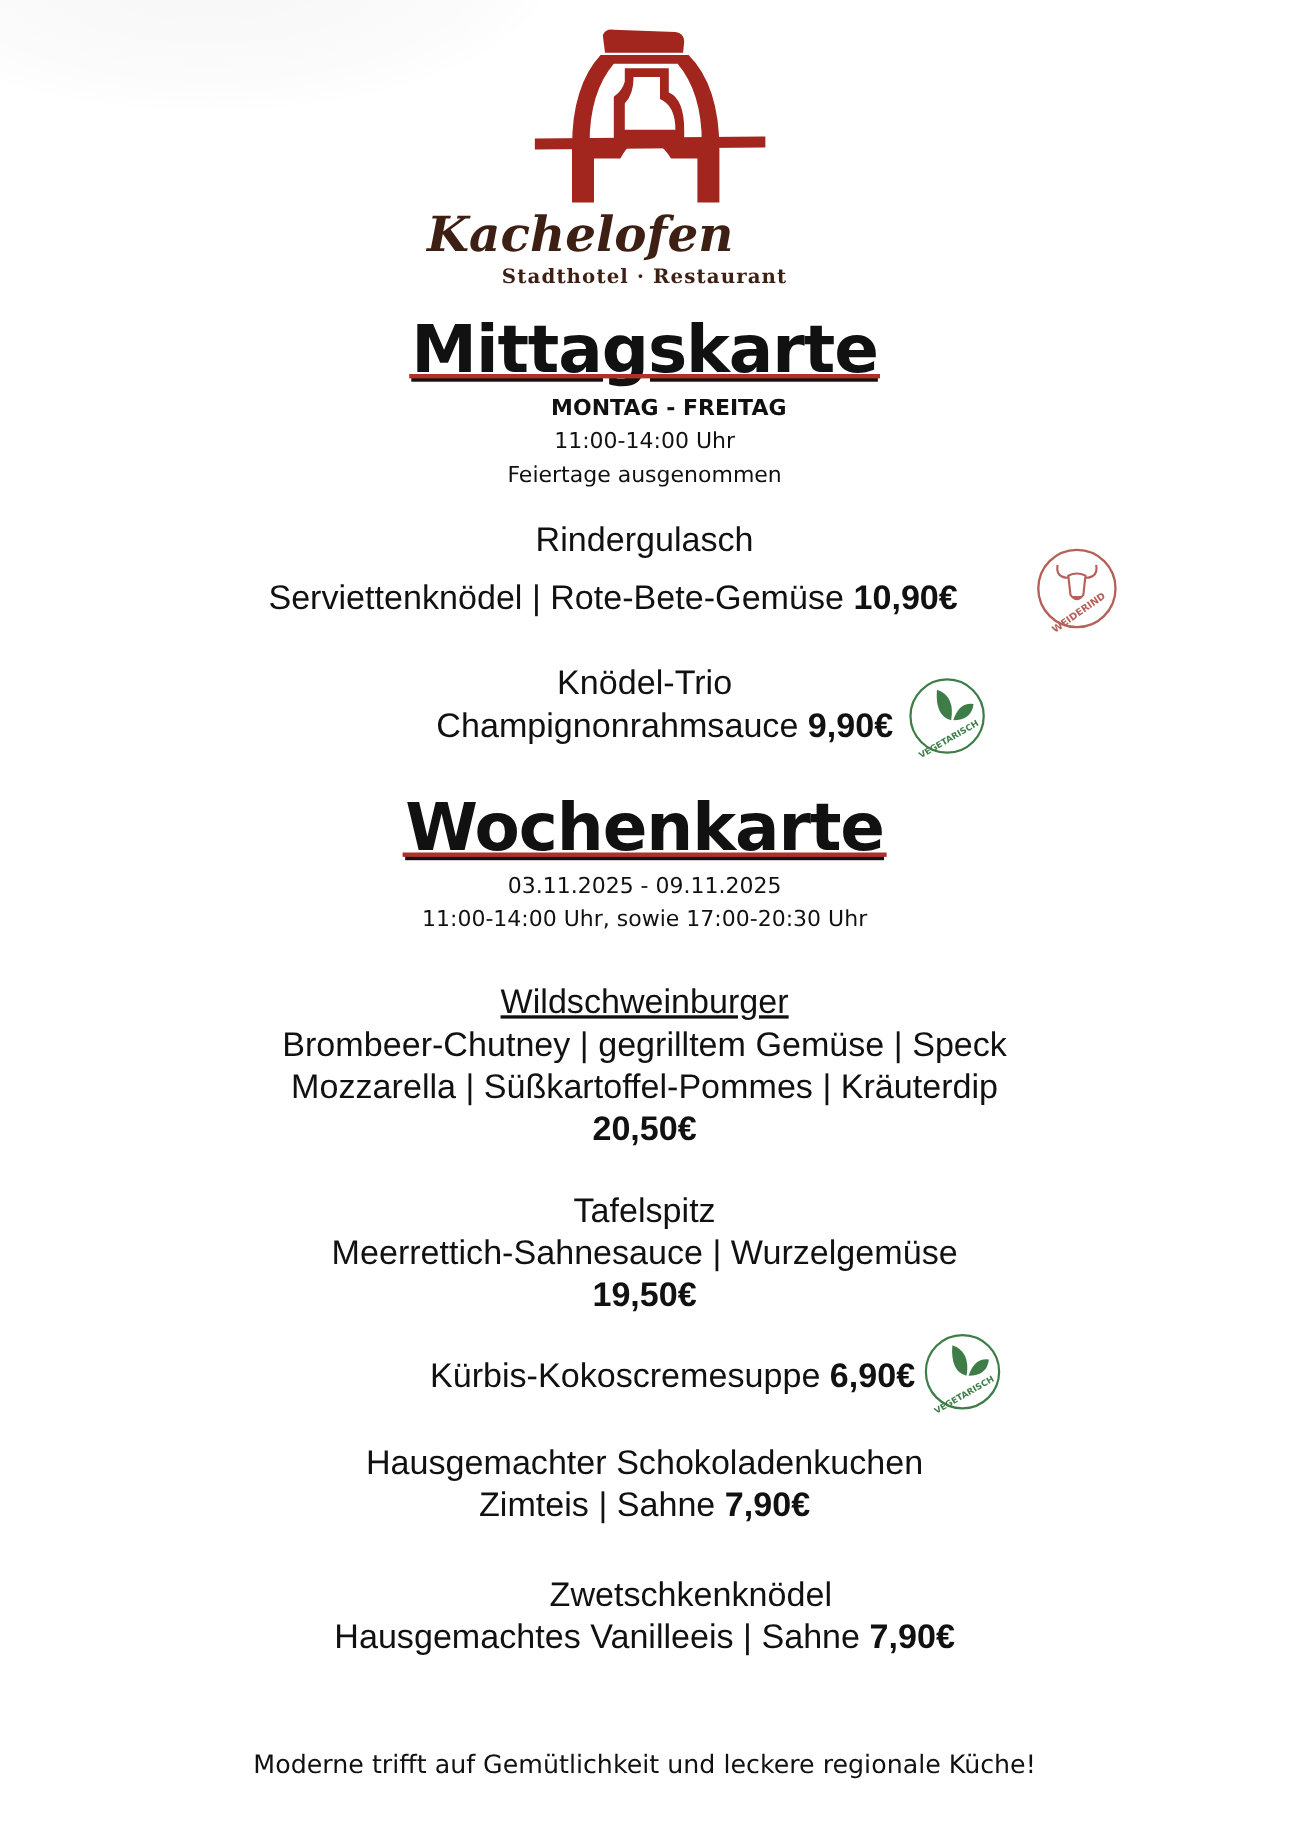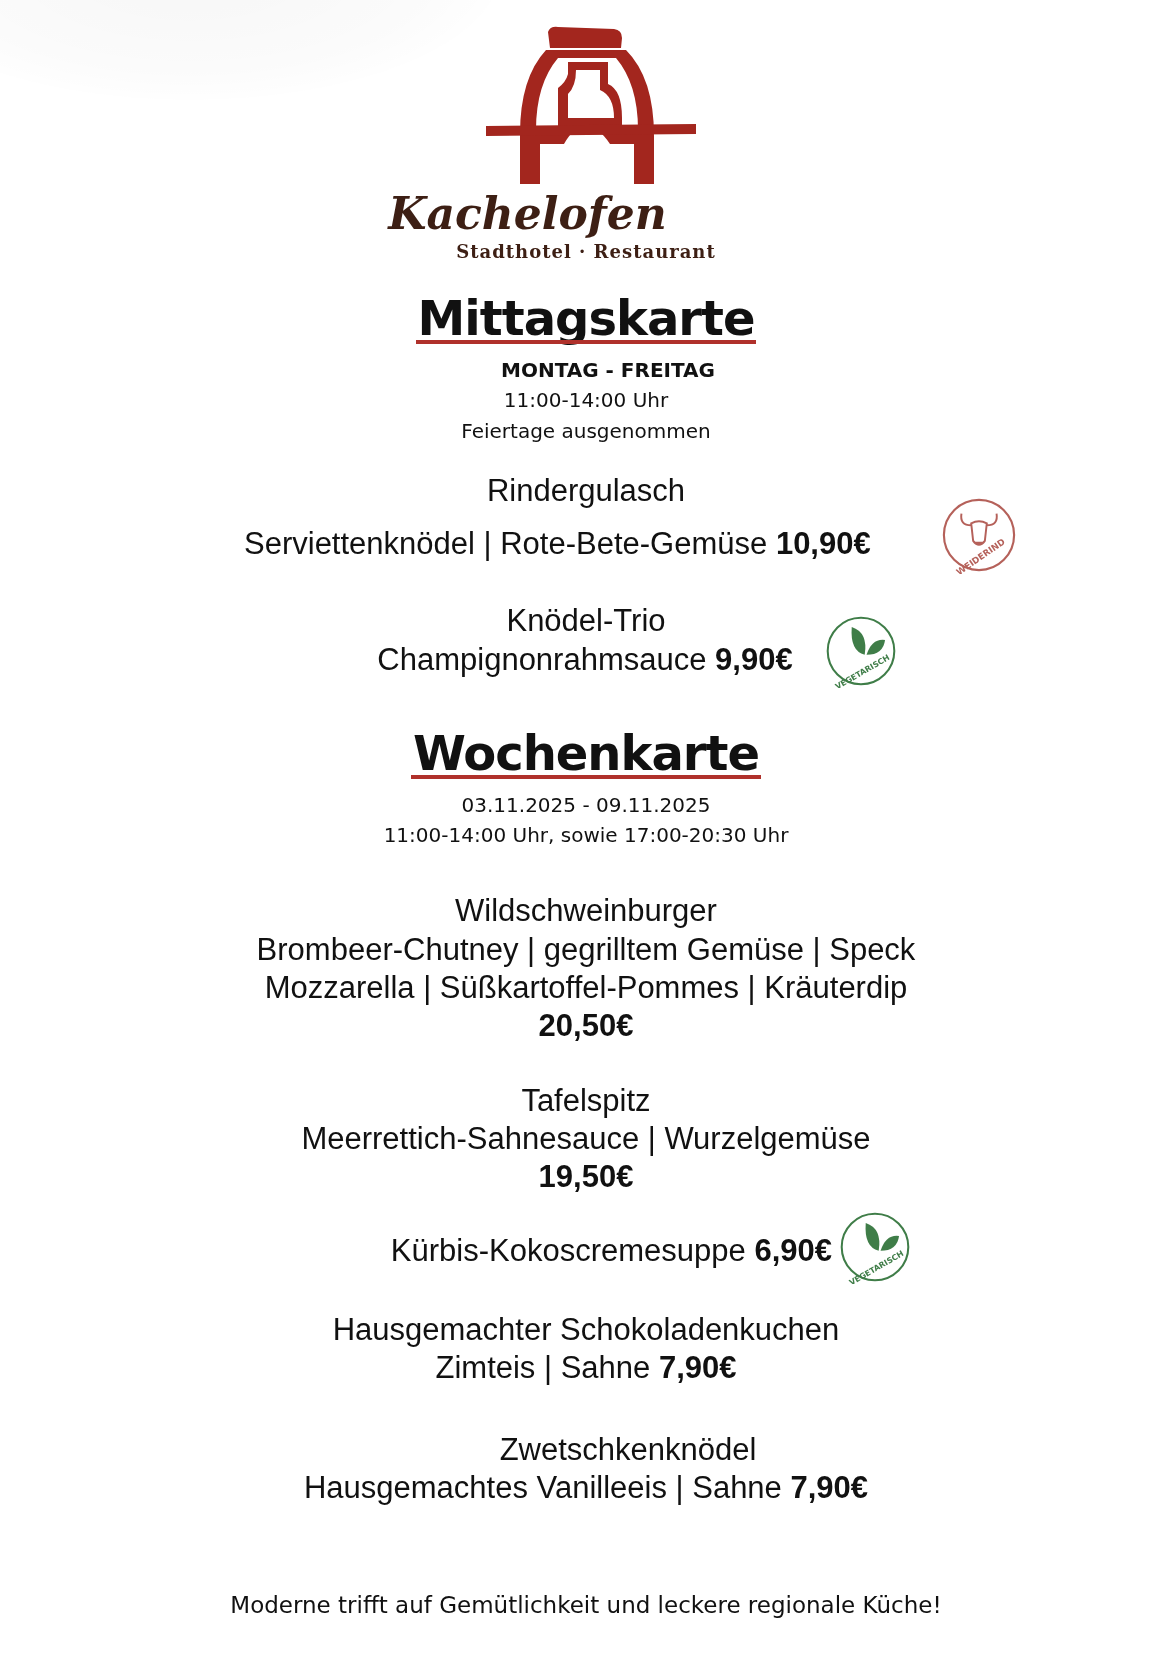--- a/index.html
+++ b/index.html
@@ -17,22 +17,22 @@
   .brand {
     position: absolute; left: 0; width: 1055px; text-align: center; top: 188px;
     font-family: "DejaVu Serif", serif; font-style: italic; font-weight: bold;
     font-size: 44px; color: #3d1f14; letter-spacing: 0px; line-height: 52px;
   }
   .brand-sub {
     position: absolute; left: 0; width: 1172px; text-align: center; top: 241px;
     font-family: "DejaVu Serif", serif; font-weight: bold; font-size: 18px; color: #3d1f14; letter-spacing: 1px;
   }
   .section-title {
-    font-family: "DejaVu Sans", sans-serif; font-weight: bold; font-size: 48px; line-height: 56px;
-    display: inline-block; position: relative; letter-spacing: -1px;
+    font-family: "DejaVu Sans", sans-serif; font-weight: bold; font-size: 60px; line-height: 56px;
+    display: inline-block; position: relative; letter-spacing: -1px; text-decoration: underline;
   }
   .section-title .uline {
     position: absolute; left: -2px; right: -2px; bottom: 2px; height: 4px; background: #b0312b;
   }
   .info { font-family: "DejaVu Sans", sans-serif; font-size: 20px; line-height: 30px; color: #111; }
   .info.bold { font-weight: bold; padding-left: 22px; }
   .dish { font-size: 31px; line-height: 38px; color: #111; }
   .price { font-weight: bold; }
   .badge { position: absolute; }
   .footer { font-family: "DejaVu Sans", sans-serif; font-size: 23px; line-height: 30px; }
@@ -72,41 +72,41 @@
   <span>Serviettenknödel | Rote-Bete-Gemüse</span>
   <span class="price">10,90€</span>
 </div>
 <svg class="badge" style="left:940px; top:496px; width:78px; height:78px;" viewBox="0 0 80 80">
   <circle cx="40" cy="40" r="36" fill="none" stroke="#b5615a" stroke-width="2.2"></circle>
   <path d="M22 18 Q20 30 32 30 M58 18 Q60 30 48 30 M32 28 Q40 24 48 28 L46 46 Q40 54 34 46 Z M36 48 L44 48" fill="none" stroke="#b5615a" stroke-width="2"></path>
   <text x="40" y="66" font-size="9" font-weight="bold" fill="#b5615a" text-anchor="middle" font-family="DejaVu Sans, sans-serif" transform="rotate(-35 40 60)">WEIDERIND</text>
 </svg>
 
 <div class="abs dish" style="top:602px;">Knödel-Trio</div>
-<div class="abs dish" style="top:641px; width:auto; left:358px; right:360px; text-align:center;">
+<div class="abs dish" style="top:641px; width:auto; left:358px; right:360px; text-align:right;">
   <span>Champignonrahmsauce</span>
   <span class="price">9,90€</span>
 </div>
 <svg class="badge" style="left:824px; top:614px; width:74px; height:74px;" viewBox="0 0 80 80">
   <circle cx="40" cy="40" r="36" fill="none" stroke="#3f7d48" stroke-width="2.2"></circle>
   <path d="M30 14 Q48 20 44 44 Q28 40 30 14 Z" fill="#3f7d48"></path>
   <path d="M46 44 Q52 26 66 28 Q64 44 46 44 Z" fill="#3f7d48"></path>
   <text x="40" y="66" font-size="8.5" font-weight="bold" fill="#3f7d48" text-anchor="middle" font-family="DejaVu Sans, sans-serif" transform="rotate(-30 40 60)">VEGETARISCH</text>
 </svg>
 
 <div class="abs" style="top:725px;">
   <span class="section-title">
     <span>Wochenkarte</span>
     <span class="uline"></span>
   </span>
 </div>
 <div class="abs info" style="top:790px;">03.11.2025 - 09.11.2025</div>
 <div class="abs info" style="top:820px;">11:00-14:00 Uhr, sowie 17:00-20:30 Uhr</div>
 
-<div class="abs dish" style="top:892px;">Wildschweinburger</div>
+<div class="abs dish" style="top:892px;text-decoration:underline;">Wildschweinburger</div>
 <div class="abs dish" style="top:931px;">Brombeer-Chutney | gegrilltem Gemüse | Speck</div>
 <div class="abs dish" style="top:969px;">Mozzarella | Süßkartoffel-Pommes | Kräuterdip</div>
 <div class="abs dish price" style="top:1007px;">20,50€</div>
 
 <div class="abs dish" style="top:1082px;">Tafelspitz</div>
 <div class="abs dish" style="top:1120px;">Meerrettich-Sahnesauce | Wurzelgemüse</div>
 <div class="abs dish price" style="top:1158px;">19,50€</div>
 
 <div class="abs dish" style="top:1232px; width:auto; left:344px; right:340px; text-align:right;">
   <span>Kürbis-Kokoscremesuppe</span>

